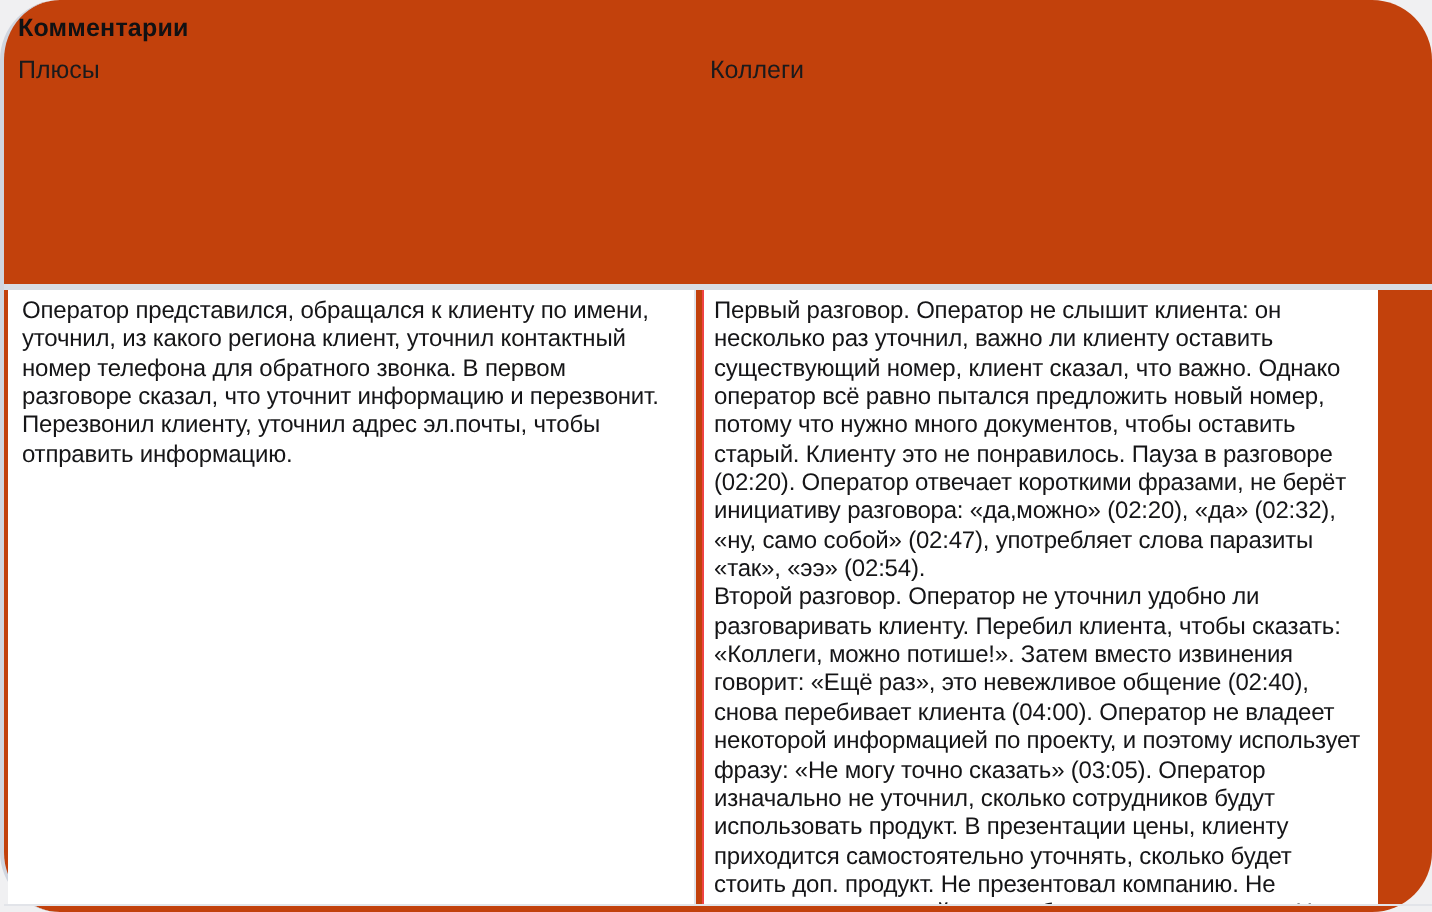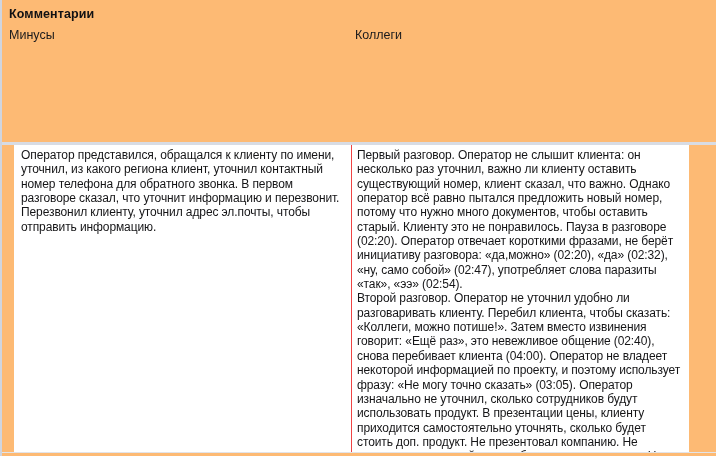--- a/index.html
+++ b/index.html
@@ -8,23 +8,24 @@
       width: 716px;
       height: 456px;
       overflow: hidden;
       background: #f0f0f2;
       font-family: "Liberation Sans", "DejaVu Sans", sans-serif;
     }
     .page {
       position: relative;
       width: 716px;
       height: 456px;
-      background: #fdba74;
+      background: #c2410c;
       border-left: 2px solid #d0d5df;
       box-sizing: border-box;
+      border-radius: 30px;
     }
     .hdr-title {
       position: absolute;
       left: 7px;
       top: 7px;
       font-size: 12.5px;
       font-weight: bold;
       color: #111113;
       letter-spacing: 0.1px;
     }
@@ -47,21 +48,21 @@
     }
     .cell {
       position: absolute;
       top: 145px;
       height: 307px;
       background: #ffffff;
       box-sizing: border-box;
       overflow: hidden;
     }
     .cell-pros {
-      left: 12px;
+      left: 2px;
       width: 344px;
       border-right: 1px solid #e1e4ea;
       padding: 3px 7px 21px 7px;
     }
     .cell-cons {
       left: 349px;
       width: 338px;
       border-left: 1px solid #ef4444;
       padding: 3px 6px 6px 5px;
     }
@@ -81,21 +82,21 @@
       background: #e2e4e9;
     }
   </style>
 </head>
 <body>
 
 <div class="page">
 
   <div class="hdr-title">Комментарии</div>
 
-  <div class="col-label pros">Минусы</div>
+  <div class="col-label pros">Плюсы</div>
 
   <div class="col-label cons">Коллеги</div>
 
   <div class="divider"></div>
 
   <div class="cell cell-pros">
     <div class="cell-text">Оператор представился, обращался к клиенту по имени, уточнил, из какого региона клиент, уточнил контактный номер телефона для обратного звонка. В первом разговоре сказал, что уточнит информацию и перезвонит. Перезвонил клиенту, уточнил адрес эл.почты, чтобы отправить информацию.</div>
   </div>
 
   <div class="cell cell-cons">

